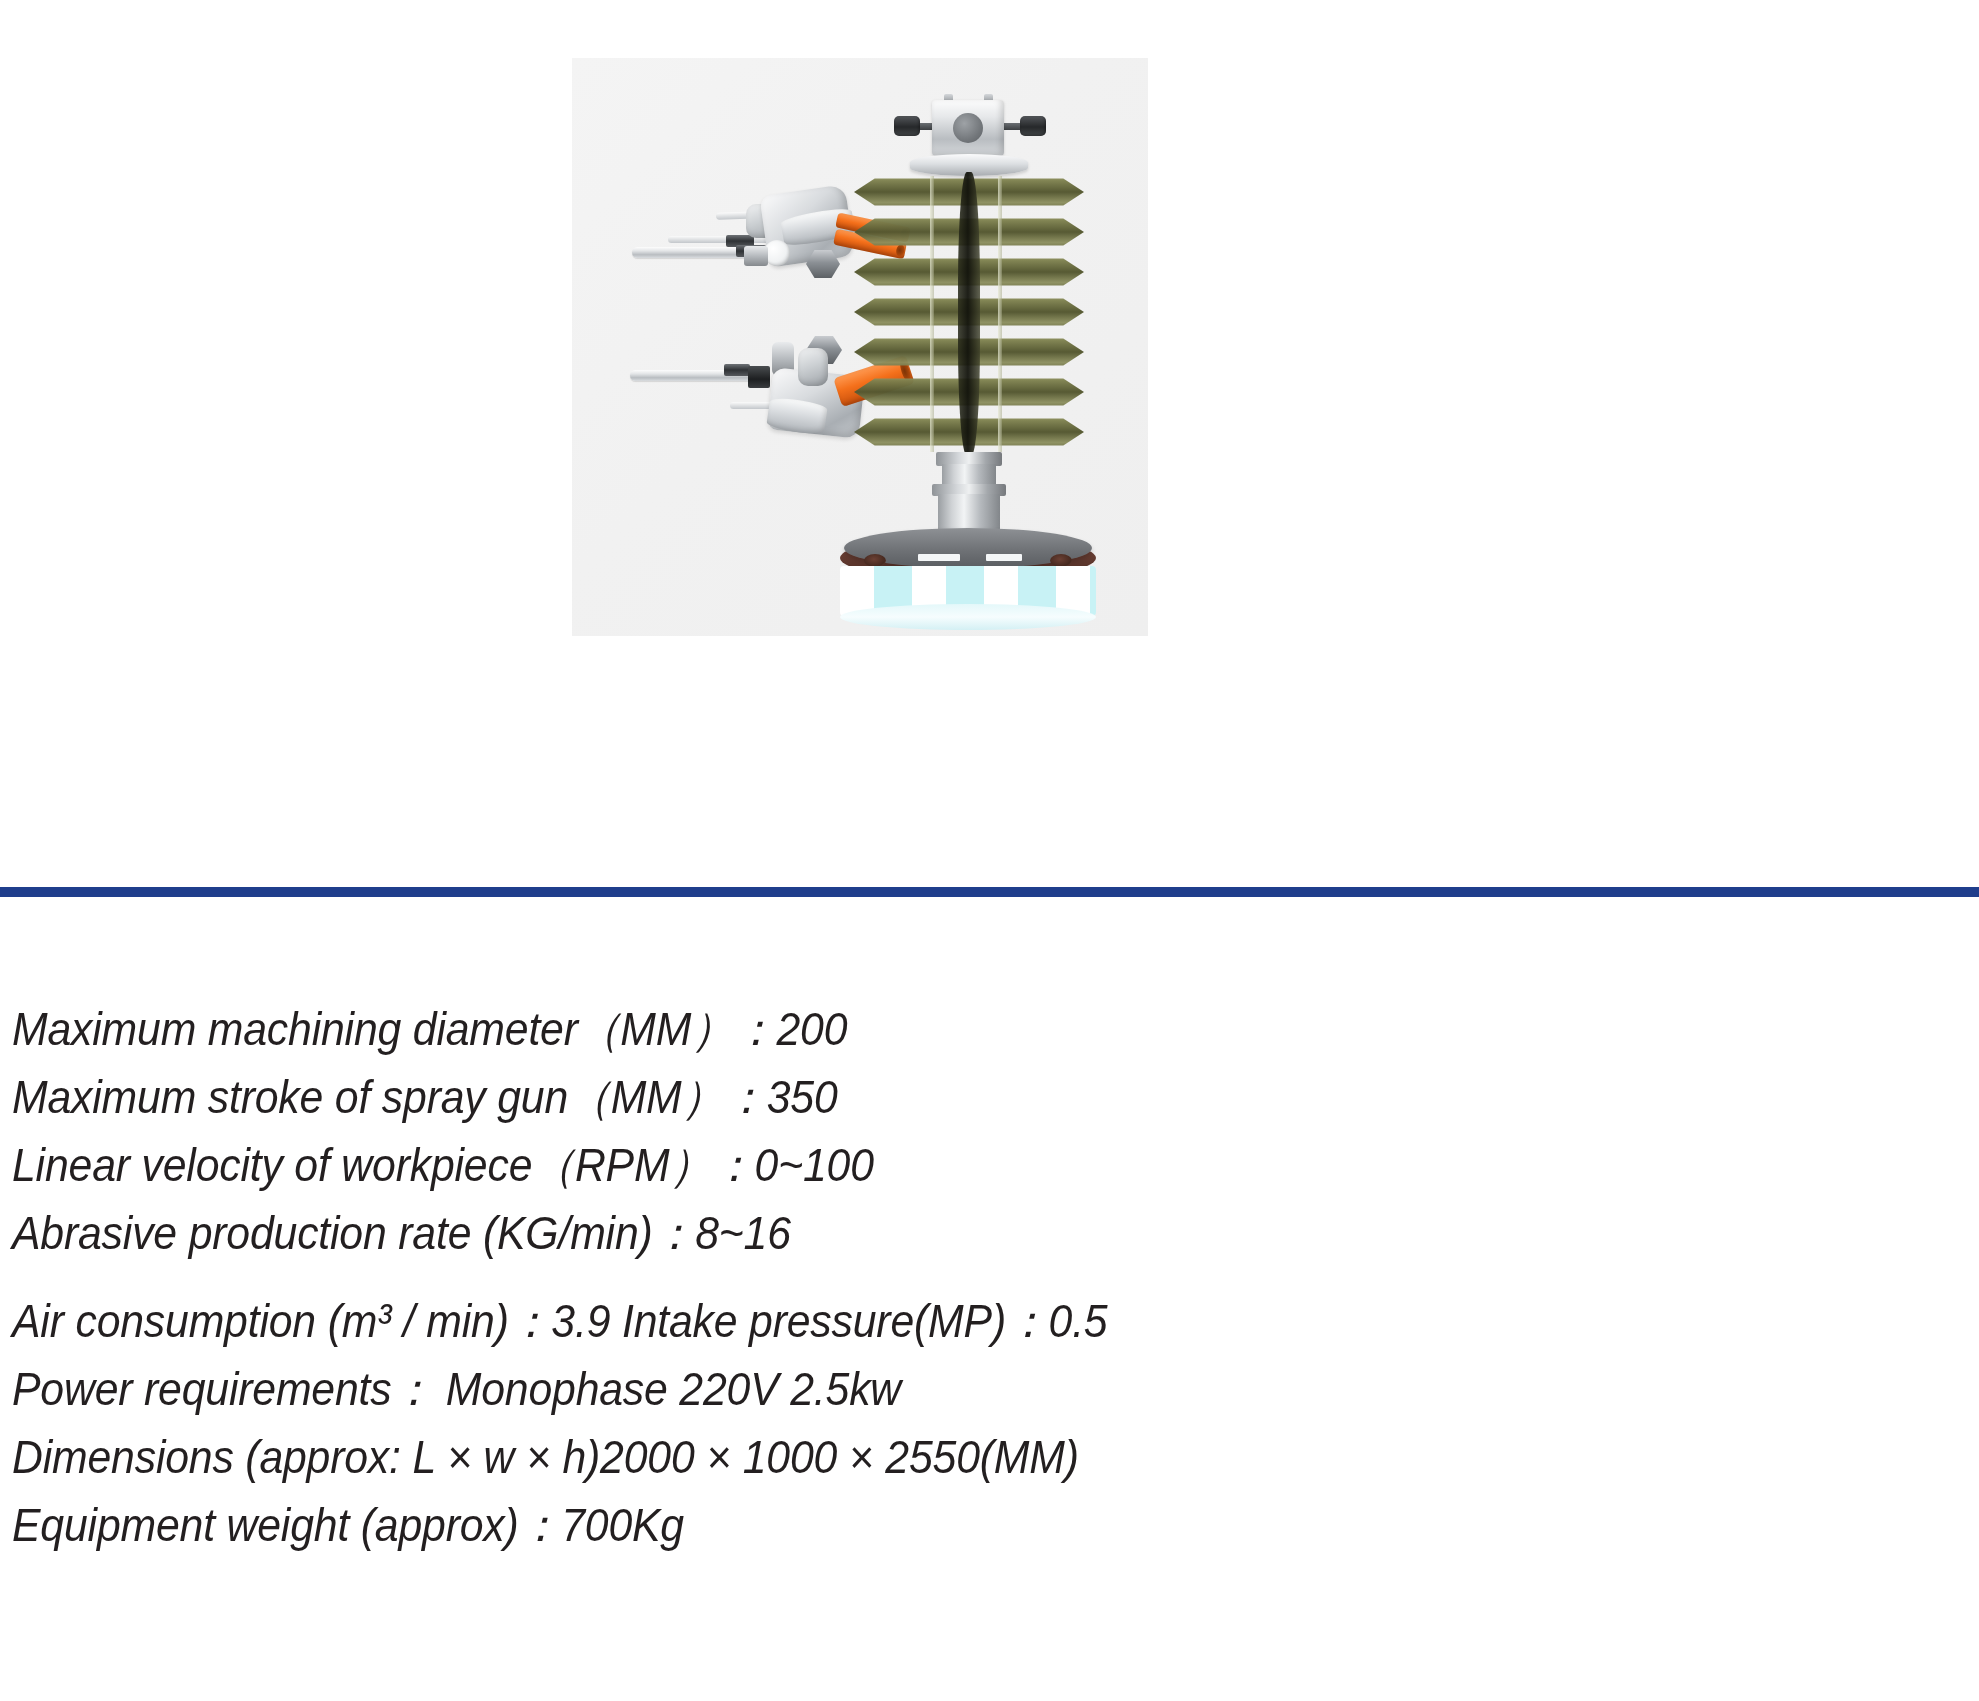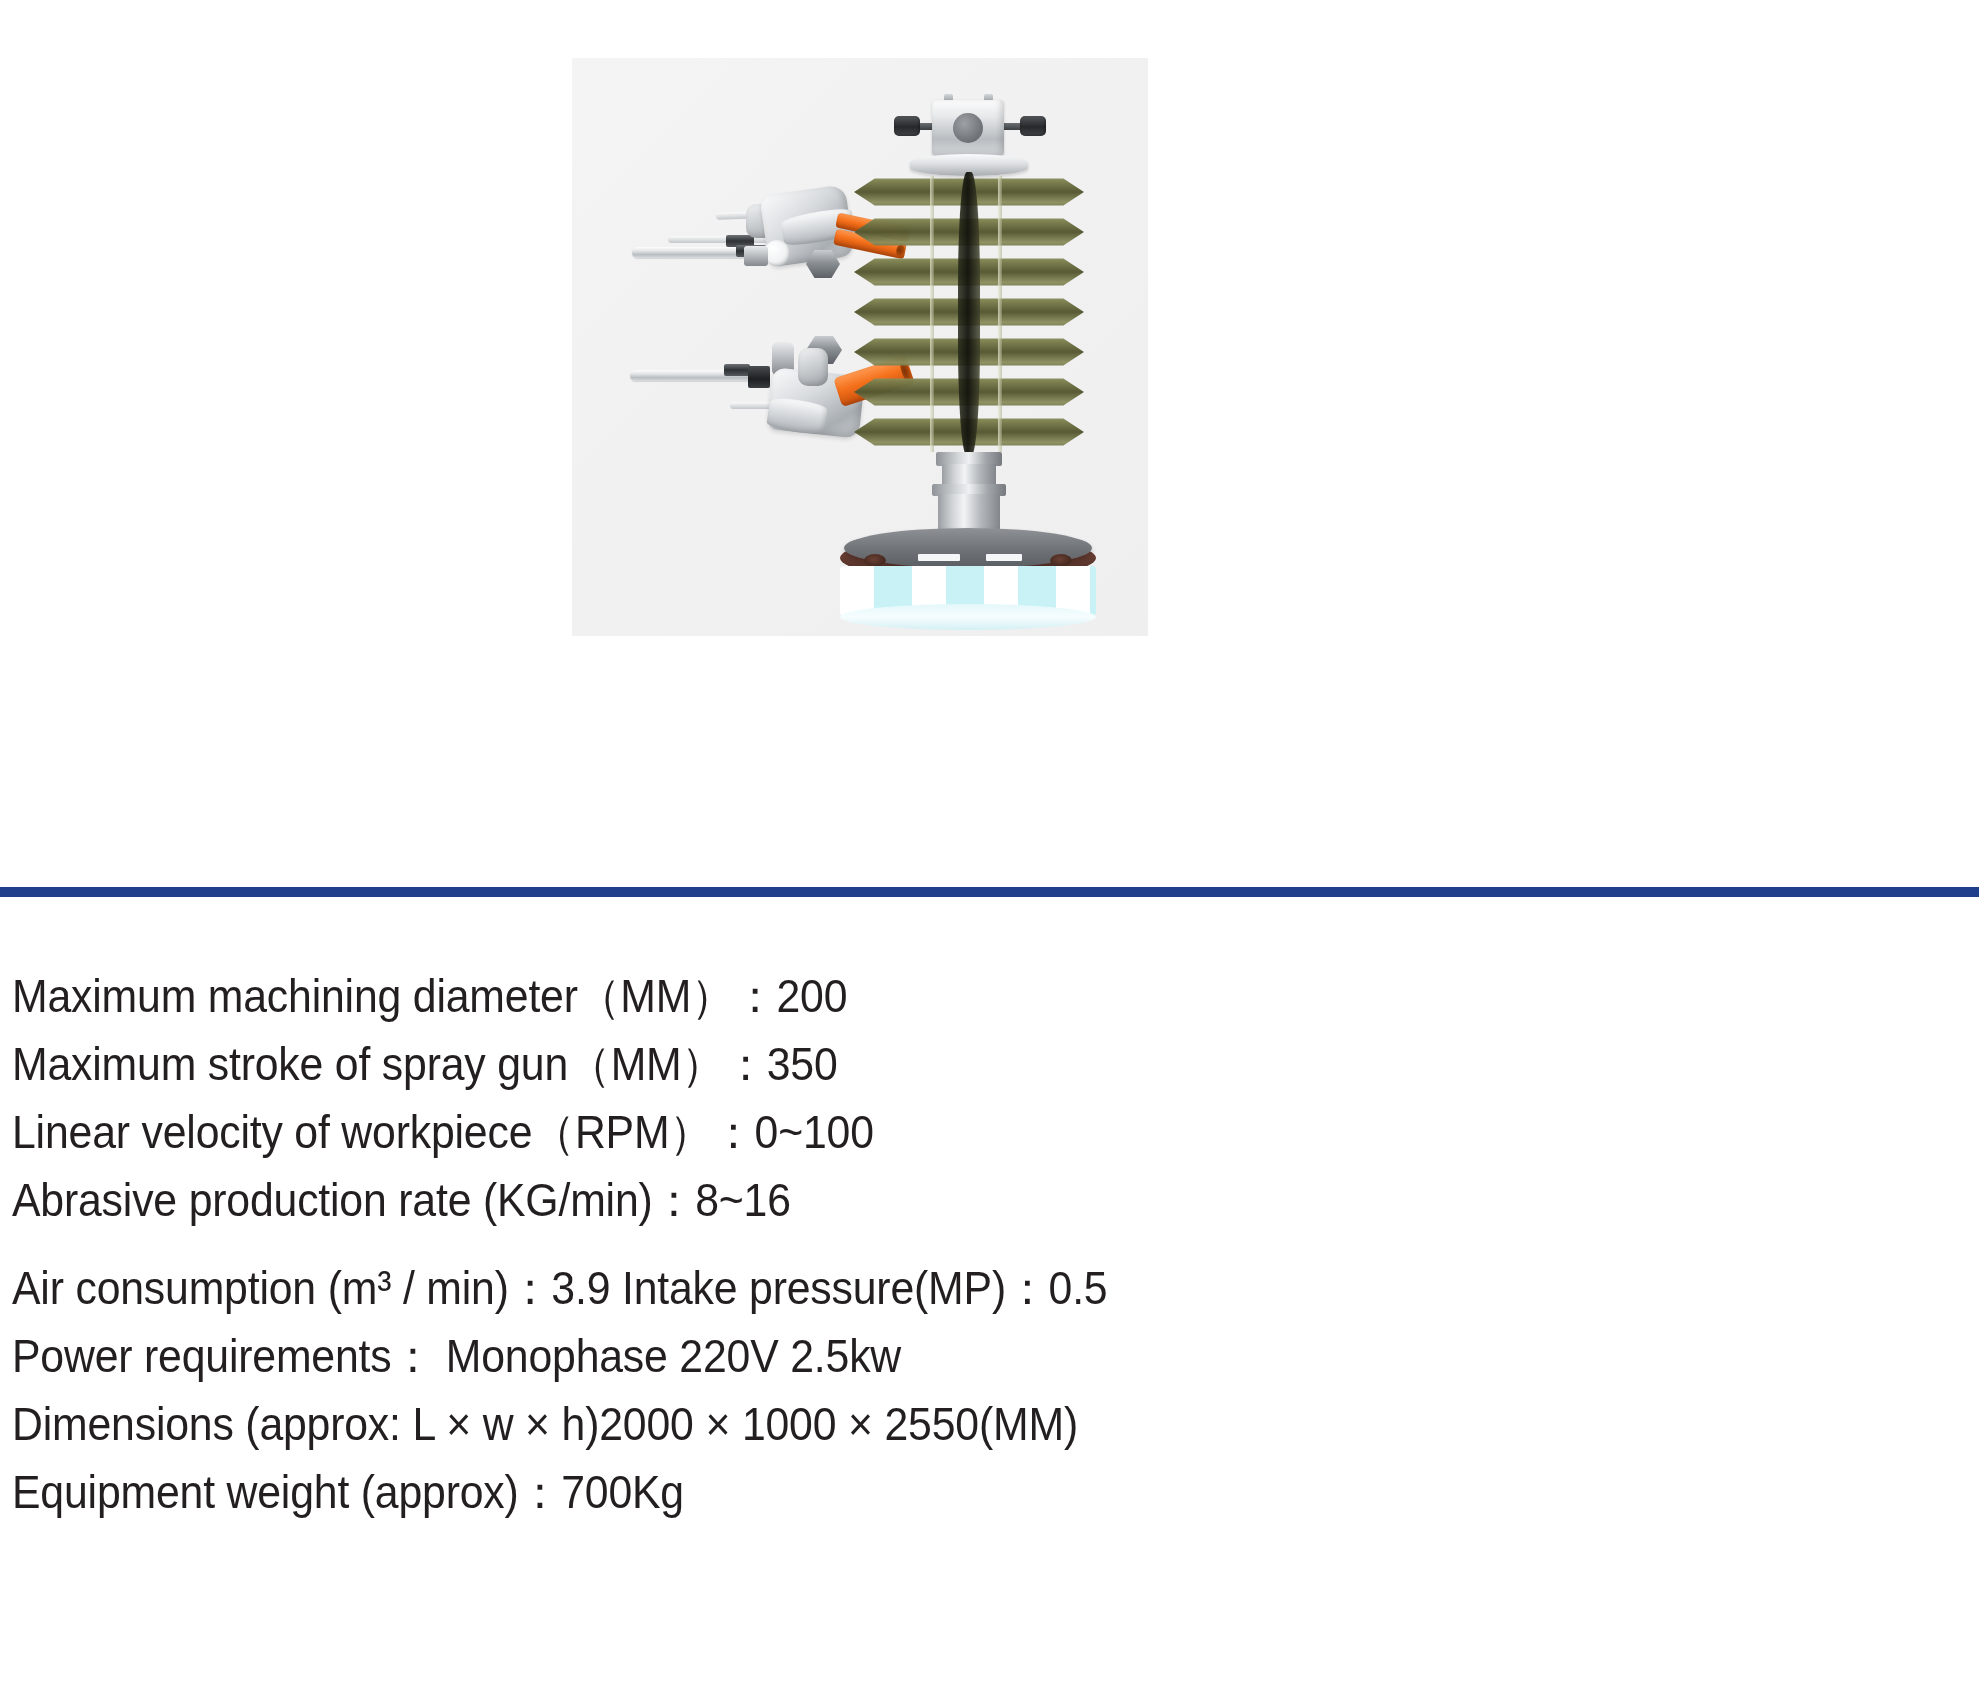--- a/index.html
+++ b/index.html
@@ -236,22 +236,23 @@
     position: absolute;
     left: 0; top: 0;
     width: 100%;
     height: 10px;
   }
 
   
   #spec-list {
     position: absolute;
     left: 12px;
-    top: 962px;
+    top: 995px;
     width: 1900px;
+    font-style: italic;
   }
   .spec-line {
     font-size: 46px;
     line-height: 68px;
     letter-spacing: -0.2px;
     white-space: nowrap;
     color: #231f20;
     font-stretch: condensed;
     transform: scaleX(0.93);
     transform-origin: left center;

